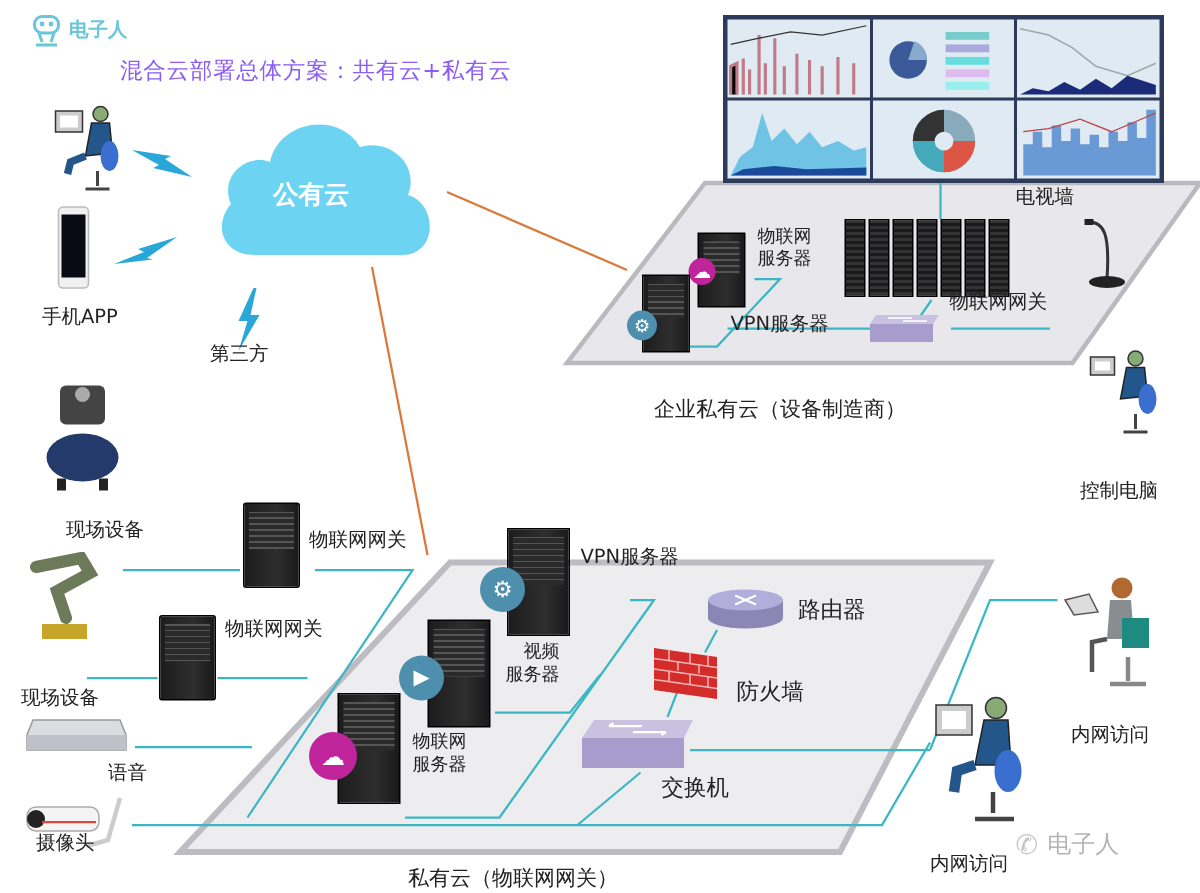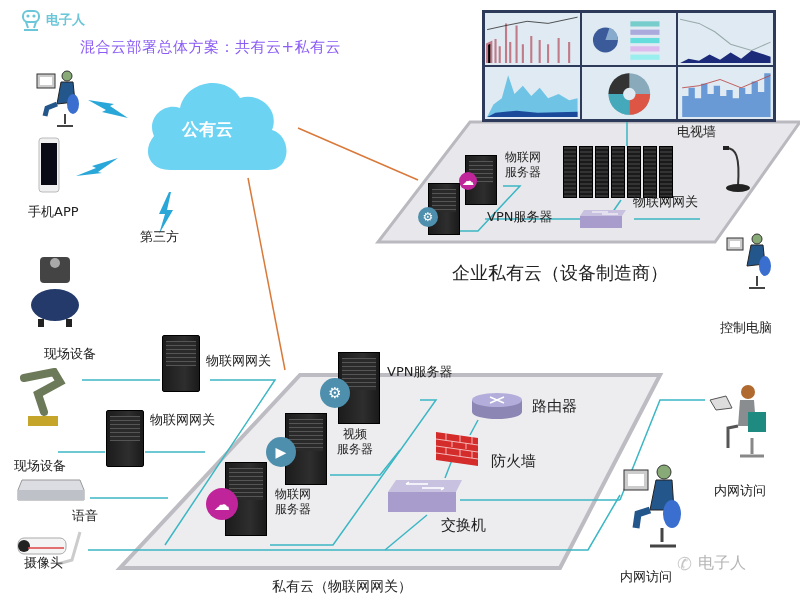--- a/index.html
+++ b/index.html
@@ -166,21 +166,21 @@
 <svg class="abs" style="left:578px;top:208px" width="50" height="22" viewBox="0 0 50 22">
     <path d="M6 2 H48 L44 8 H2 Z" fill="#c9c1e0"></path>
     <rect x="2" y="8" width="42" height="12" fill="#a89ccc"></rect>
     <path d="M14 4 H30 M24 6 H40" stroke="#fff" stroke-width="1"></path>
   </svg>
 <svg class="abs" style="left:722px;top:144px" width="30" height="50" viewBox="0 0 30 50">
     <path d="M4 4 C14 4 18 12 16 42" stroke="#333" stroke-width="2" fill="none"></path>
     <ellipse cx="16" cy="44" rx="12" ry="4" fill="#222"></ellipse>
     <rect x="1" y="2" width="6" height="4" fill="#222"></rect>
   </svg>
-<div class="lbl" style="left:452px;top:265px;font-size:18px">企业私有云（设备制造商）</div>
+<div class="lbl" style="left:436px;top:265px;font-size:14px">企业私有云（设备制造商）</div>
 
 <svg class="abs" style="left:725px;top:232px" width="50" height="60" viewBox="0 0 50 60">
   <rect x="2" y="6" width="16" height="12" fill="#ccc" stroke="#333"></rect>
     <rect x="5" y="9" width="10" height="6" fill="#fff"></rect>
   <circle cx="32" cy="7" r="5" fill="#8a7" stroke="#333"></circle>
   <path d="M26 13 L38 13 L40 32 L22 34 Z" fill="#23578c" stroke="#222"></path>
   <ellipse cx="40" cy="34" rx="6" ry="10" fill="#3a6fcf"></ellipse>
   <path d="M32 44 L32 54 M24 56 L40 56" stroke="#444" stroke-width="2"></path>
 </svg>
 <div class="lbl" style="left:720px;top:320px">控制电脑</div>
@@ -215,21 +215,21 @@
 <div class="lbl" style="left:24px;top:555px">摄像头</div>
 
 <div class="rack" style="left:162px;top:335px;width:36px;height:55px;border-radius:2px"></div>
 <div class="lbl" style="left:206px;top:353px">物联网网关</div>
 <div class="rack" style="left:106px;top:410px;width:36px;height:55px;border-radius:2px"></div>
 <div class="lbl" style="left:150px;top:412px">物联网网关</div>
 
 <div class="rack" style="left:338px;top:352px;width:40px;height:70px"></div>
 <div class="badge blue" style="left:320px;top:378px;width:30px;height:30px;font-size:15px">⚙</div>
 <div class="lbl" style="left:387px;top:364px">VPN服务器</div>
-<div class="lbl2" style="left:337px;top:427px;text-align:center;white-space:pre">视频
+<div class="lbl2" style="left:337px;top:427px;text-align:right;white-space:pre">视频
 服务器</div>
 
 <div class="rack" style="left:285px;top:413px;width:40px;height:70px"></div>
 <div class="badge blue" style="left:266px;top:437px;width:30px;height:30px;font-size:14px">▶</div>
 <div class="lbl2" style="left:275px;top:487px;white-space:pre">物联网
 服务器</div>
 
 <div class="rack" style="left:225px;top:462px;width:40px;height:72px"></div>
 <div class="badge pink" style="left:206px;top:488px;width:32px;height:32px;font-size:16px">☁</div>
 

